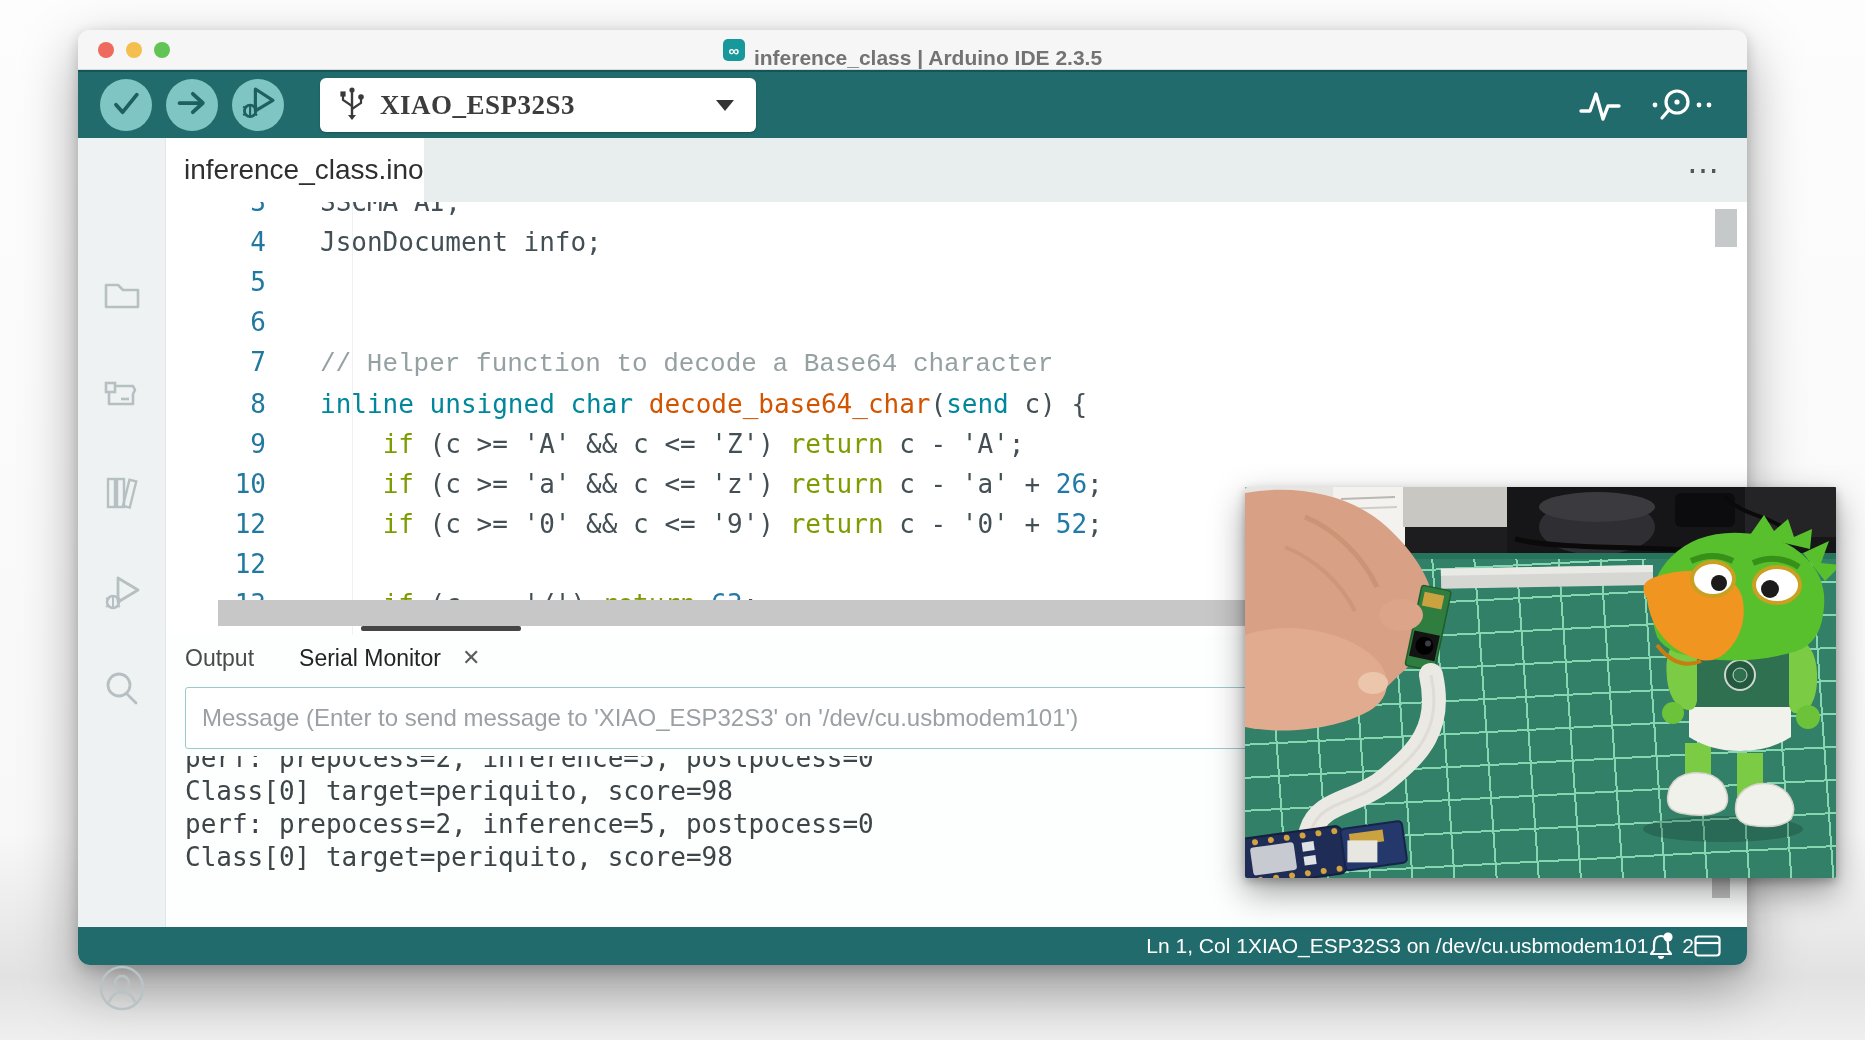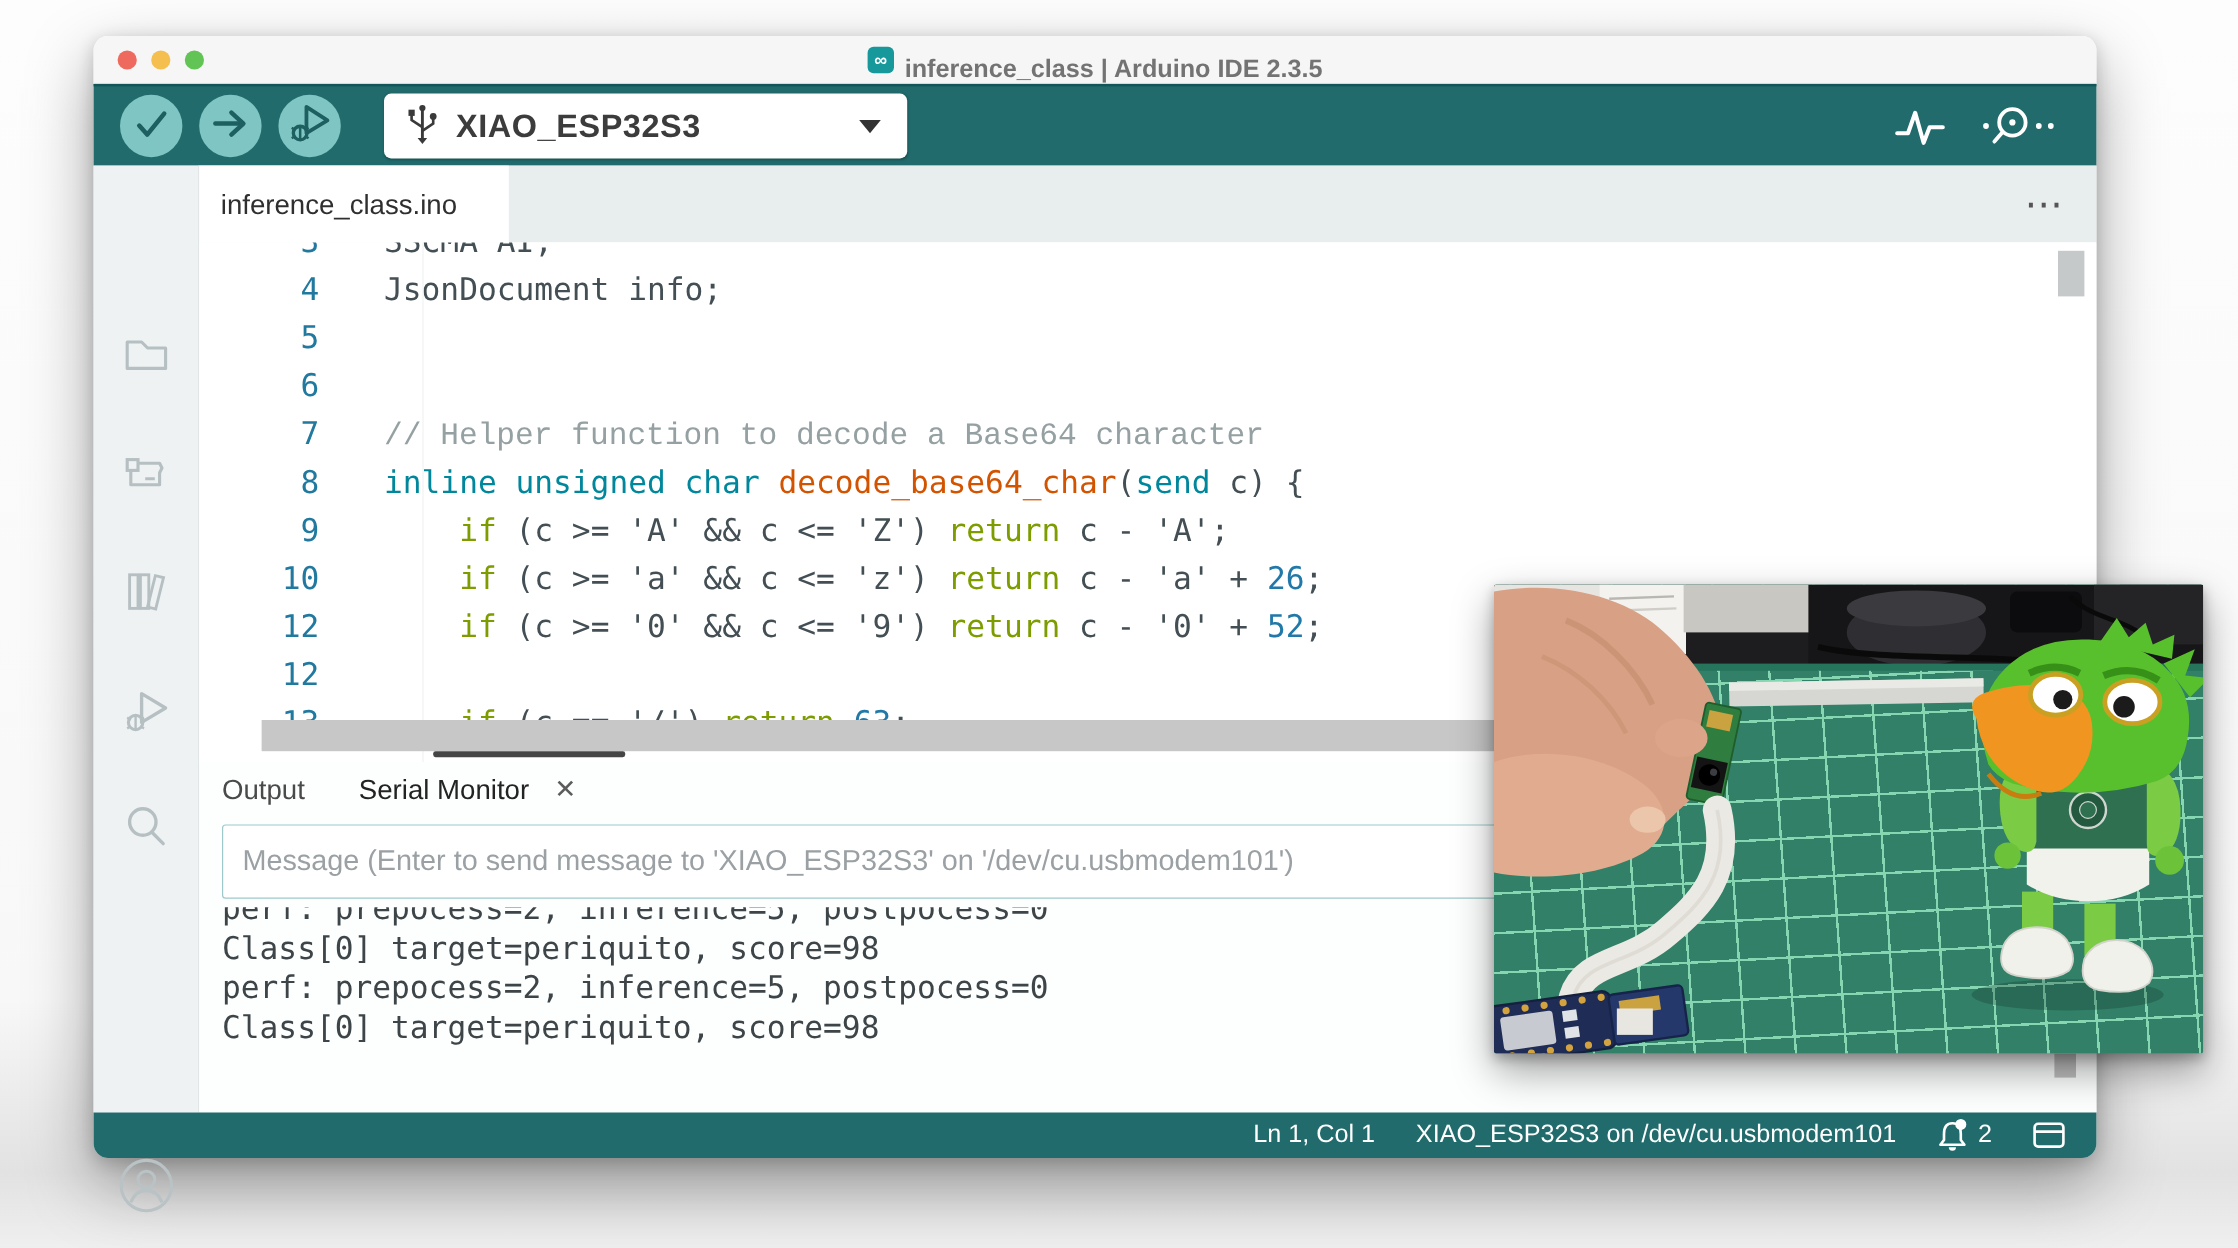--- a/index.html
+++ b/index.html
@@ -24,35 +24,35 @@
     font-weight:bold; font-size:15px; display:flex; align-items:center; justify-content:center; }
   .title-text { font-size:21px; font-weight:bold; color:#737373;margin-top:16px; }
 
   
   .toolbar { position:absolute; left:0; top:40px; width:100%; height:68px; background:#216b6d;
     border-top:2px solid #14555a; display:flex; align-items:center; padding-left:22px; }
   .tb-btn { width:52px; height:52px; border-radius:50%; background:#7ec5c3; margin-right:14px;
     display:flex; align-items:center; justify-content:center; flex:none; }
   .board-select { margin-left:22px; width:436px; height:54px; background:#fff; border-radius:6px;
     display:flex; align-items:center; padding:0 22px 0 18px; gap:14px; box-shadow:0 1px 2px rgba(0,0,0,.25); }
-  .board-label { font-size:27px; font-weight:bold; color:#3c3c3c; letter-spacing:.5px; }
+  .board-label { font-size:27px; font-weight:bold; color:#3c3c3c; letter-spacing:.5px;font-family:Liberation Serif, serif; }
   .caret-down { margin-left:auto; width:0; height:0; border-left:9px solid transparent;
     border-right:9px solid transparent; border-top:11px solid #333; }
   .toolbar-right { margin-left:auto; display:flex; align-items:center; gap:28px; padding-right:32px; }
   .tb-icon { display:flex; align-items:center; justify-content:center; }
 
   
   .sidebar { position:absolute; left:0; top:108px; width:88px; height:789px; background:#eef2f2;
     border-right:1px solid #e2e6e6; }
   .side-icon { position:absolute; left:50%; transform:translateX(-50%); }
 
   
   .tabrow { position:absolute; left:88px; top:108px; right:0; height:64px; background:#e8edee; }
   .tab-active { position:absolute; left:0; top:0; width:258px; height:64px; background:#fff;
-    display:flex; align-items:center; padding-left:18px; font-size:23px; color:#2f2f2f; }
+    display:flex; align-items:center; padding-left:18px; font-size:28px; color:#2f2f2f; }
   .tab-more { position:absolute; right:26px; top:0; height:64px; display:flex; align-items:center;
     font-size:32px; color:#555; letter-spacing:2px; }
 
   
   .editor { position:absolute; left:88px; top:172px; right:0; height:433px; background:#fff; overflow:hidden; }
   .gutter-line { position:absolute; left:186px; top:0; width:1px; height:100%; background:#f0f2f2; }
   .code-line { display:flex; line-height:40px; font-family:"DejaVu Sans Mono",monospace; font-size:26px; white-space:pre; }
   .code-lines > .code-line:first-child { margin-top:-20px; }
   .ln { flex:none; width:100px; text-align:right; color:#2179a0; }
   .code-text { padding-left:54px; }
@@ -74,21 +74,21 @@
   .serial-input::placeholder { color:#9aa0a3; }
   .serial-output { position:absolute; left:19px; top:121px; right:40px; height:166px; overflow:hidden; }
   .serial-line { line-height:33px; font-family:"DejaVu Sans Mono",monospace; font-size:26px;
     color:#3d4548; white-space:pre; }
   .serial-output > .serial-line:first-child { margin-top:-14px; }
   .serial-vscroll { position:absolute; left:1546px; top:243px; width:18px; height:20px; background:#c0c0c0; }
 
   
   .statusbar { position:absolute; left:0; top:897px; width:100%; height:38px; background:#216b6d;
     border-radius:0 0 12px 12px; display:flex; align-items:center; justify-content:flex-end;
-    gap:34px; padding-right:26px; color:#fff; font-size:21px; }
+    padding-right:26px; color:#fff; font-size:21px; }
   .status-item { display:flex; align-items:center; gap:8px; }
 
   
   .photo { position:absolute; left:1245px; top:487px; width:591px; height:391px; border-radius:2px;
     overflow:hidden; box-shadow:0 14px 34px rgba(0,0,0,.38), 0 4px 10px rgba(0,0,0,.25);
     background-color:#318067;
     background-image:
       repeating-linear-gradient(86deg, rgba(0,0,0,0) 0 40px, #86d6b2 40px 42px),
       repeating-linear-gradient(-3deg, rgba(0,0,0,0) 0 31px, #86d6b2 31px 33px); }
   .photo svg { position:absolute; left:0; top:0; }

